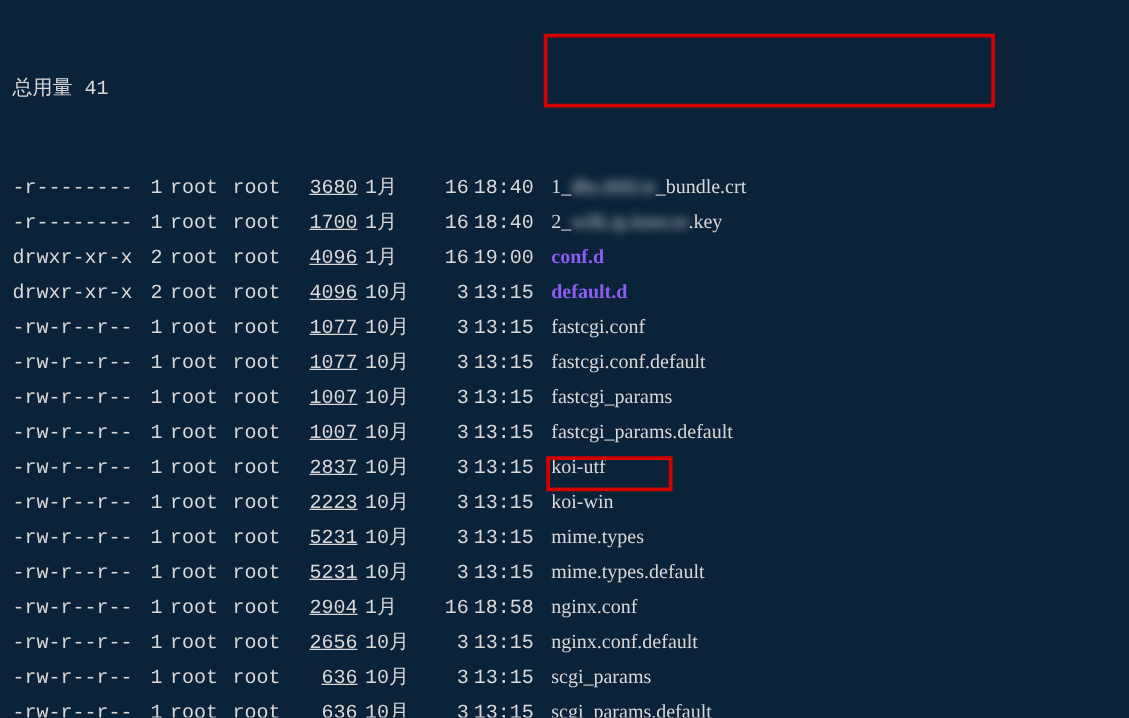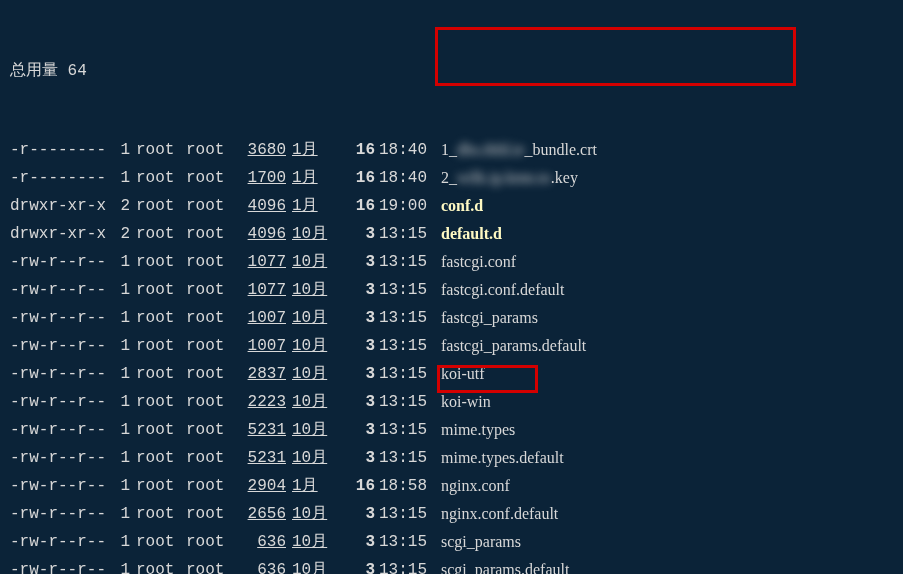--- a/index.html
+++ b/index.html
@@ -22,25 +22,25 @@
     line-height: 28px;
     height: 28px;
     display: flex;
     align-items: flex-end;
   }
   .cell-perms   { width: 100px; }
   .cell-links   { width: 20px; text-align: right; }
   .cell-owner   { width: 50px; padding-left: 6px; }
   .cell-group   { width: 50px; }
   .cell-size    { width: 50px; text-align: right; text-decoration: underline; }
-  .cell-month   { width: 45px; padding-left: 6px; text-decoration: underline; }
-  .cell-day     { width: 38px; text-align: right; font-weight: bold; }
+  .cell-month   { width: 45px; padding-left: 6px; }
+  .cell-day     { width: 38px; text-align: right; }
   .cell-time    { width: 58px; padding-left: 4px; }
   .cell-name    { padding-left: 4px; font-family: Liberation Serif, serif; }
-  .dir          { color: #fef9c3; font-weight: bold; }
+  .dir          { color: #8b5cf6; font-weight: bold; }
   .total-line   { line-height: 22px; height: 22px; }
   .blurred {
     filter: blur(4px);
     user-select: none;
   }
   .hl-box {
     position: absolute;
     border: 3px solid #d40000;
     pointer-events: none;
     box-sizing: border-box;
@@ -55,20 +55,20 @@
   }
 </style>
 </head>
 <body>
 
 <div class="terminal">
 
   <div class="row total-line">
     <span>总用量</span>
     <span>&nbsp;</span>
-    <span>64</span>
+    <span>41</span>
   </div>
 
   <div id="rows-container"><div class="row"><span class="cell-perms">-r--------</span><span class="cell-links">1</span><span class="cell-owner">root</span><span class="cell-group">root</span><span class="cell-size">3680</span><span class="cell-month">1月</span><span class="cell-day">16</span><span class="cell-time">18:40</span><span class="cell-name"><span>1_</span><span class="blurred">dbs.thfd.ie</span><span>_bundle.crt</span></span></div><div class="row"><span class="cell-perms">-r--------</span><span class="cell-links">1</span><span class="cell-owner">root</span><span class="cell-group">root</span><span class="cell-size">1700</span><span class="cell-month">1月</span><span class="cell-day">16</span><span class="cell-time">18:40</span><span class="cell-name"><span>2_</span><span class="blurred">wilk.ip.kmn.to</span><span>.key</span></span></div><div class="row"><span class="cell-perms">drwxr-xr-x</span><span class="cell-links">2</span><span class="cell-owner">root</span><span class="cell-group">root</span><span class="cell-size">4096</span><span class="cell-month">1月</span><span class="cell-day">16</span><span class="cell-time">19:00</span><span class="cell-name dir">conf.d</span></div><div class="row"><span class="cell-perms">drwxr-xr-x</span><span class="cell-links">2</span><span class="cell-owner">root</span><span class="cell-group">root</span><span class="cell-size">4096</span><span class="cell-month">10月</span><span class="cell-day">3</span><span class="cell-time">13:15</span><span class="cell-name dir">default.d</span></div><div class="row"><span class="cell-perms">-rw-r--r--</span><span class="cell-links">1</span><span class="cell-owner">root</span><span class="cell-group">root</span><span class="cell-size">1077</span><span class="cell-month">10月</span><span class="cell-day">3</span><span class="cell-time">13:15</span><span class="cell-name">fastcgi.conf</span></div><div class="row"><span class="cell-perms">-rw-r--r--</span><span class="cell-links">1</span><span class="cell-owner">root</span><span class="cell-group">root</span><span class="cell-size">1077</span><span class="cell-month">10月</span><span class="cell-day">3</span><span class="cell-time">13:15</span><span class="cell-name">fastcgi.conf.default</span></div><div class="row"><span class="cell-perms">-rw-r--r--</span><span class="cell-links">1</span><span class="cell-owner">root</span><span class="cell-group">root</span><span class="cell-size">1007</span><span class="cell-month">10月</span><span class="cell-day">3</span><span class="cell-time">13:15</span><span class="cell-name">fastcgi_params</span></div><div class="row"><span class="cell-perms">-rw-r--r--</span><span class="cell-links">1</span><span class="cell-owner">root</span><span class="cell-group">root</span><span class="cell-size">1007</span><span class="cell-month">10月</span><span class="cell-day">3</span><span class="cell-time">13:15</span><span class="cell-name">fastcgi_params.default</span></div><div class="row"><span class="cell-perms">-rw-r--r--</span><span class="cell-links">1</span><span class="cell-owner">root</span><span class="cell-group">root</span><span class="cell-size">2837</span><span class="cell-month">10月</span><span class="cell-day">3</span><span class="cell-time">13:15</span><span class="cell-name">koi-utf</span></div><div class="row"><span class="cell-perms">-rw-r--r--</span><span class="cell-links">1</span><span class="cell-owner">root</span><span class="cell-group">root</span><span class="cell-size">2223</span><span class="cell-month">10月</span><span class="cell-day">3</span><span class="cell-time">13:15</span><span class="cell-name">koi-win</span></div><div class="row"><span class="cell-perms">-rw-r--r--</span><span class="cell-links">1</span><span class="cell-owner">root</span><span class="cell-group">root</span><span class="cell-size">5231</span><span class="cell-month">10月</span><span class="cell-day">3</span><span class="cell-time">13:15</span><span class="cell-name">mime.types</span></div><div class="row"><span class="cell-perms">-rw-r--r--</span><span class="cell-links">1</span><span class="cell-owner">root</span><span class="cell-group">root</span><span class="cell-size">5231</span><span class="cell-month">10月</span><span class="cell-day">3</span><span class="cell-time">13:15</span><span class="cell-name">mime.types.default</span></div><div class="row"><span class="cell-perms">-rw-r--r--</span><span class="cell-links">1</span><span class="cell-owner">root</span><span class="cell-group">root</span><span class="cell-size">2904</span><span class="cell-month">1月</span><span class="cell-day">16</span><span class="cell-time">18:58</span><span class="cell-name">nginx.conf</span></div><div class="row"><span class="cell-perms">-rw-r--r--</span><span class="cell-links">1</span><span class="cell-owner">root</span><span class="cell-group">root</span><span class="cell-size">2656</span><span class="cell-month">10月</span><span class="cell-day">3</span><span class="cell-time">13:15</span><span class="cell-name">nginx.conf.default</span></div><div class="row"><span class="cell-perms">-rw-r--r--</span><span class="cell-links">1</span><span class="cell-owner">root</span><span class="cell-group">root</span><span class="cell-size">636</span><span class="cell-month">10月</span><span class="cell-day">3</span><span class="cell-time">13:15</span><span class="cell-name">scgi_params</span></div><div class="row"><span class="cell-perms">-rw-r--r--</span><span class="cell-links">1</span><span class="cell-owner">root</span><span class="cell-group">root</span><span class="cell-size">636</span><span class="cell-month">10月</span><span class="cell-day">3</span><span class="cell-time">13:15</span><span class="cell-name">scgi_params.default</span></div></div>
 
   <div id="hl-cert" class="hl-box"></div>
   <div id="hl-nginx" class="hl-box"></div>
 </div>
 
 </body></html>

